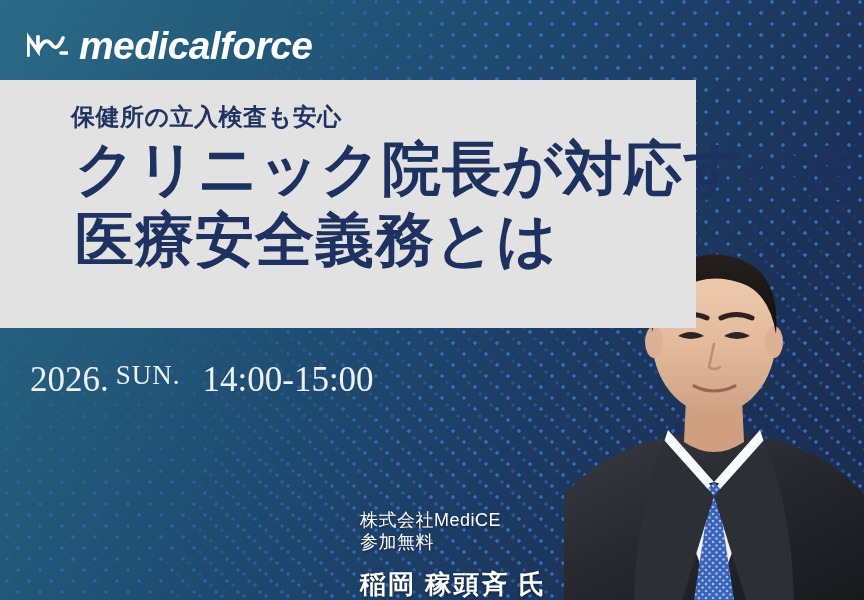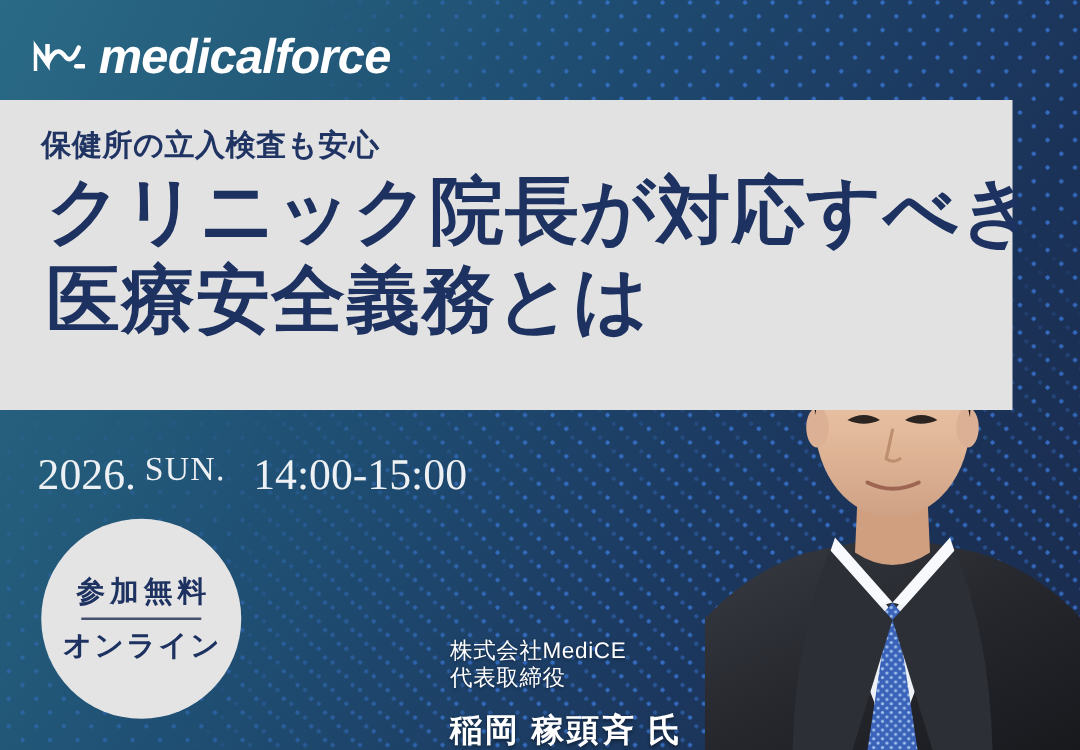--- a/index.html
+++ b/index.html
@@ -44,22 +44,23 @@
     clip-path:polygon(9px 0,100% 0,100% 100%,62px 100%);
     display:flex;align-items:center;justify-content:center;
   }
   .ribbon-text{
     color:#1a2c4e;font-size:22px;font-weight:700;letter-spacing:2.5px;
     padding-left:24px;white-space:nowrap;
   }
 
   
   .panel{
-    position:absolute;left:0;top:80px;width:810px;height:248px;
+    position:absolute;left:0;top:80px;width:696px;height:248px;
     background:#e2e2e2;
+    padding-left:38px;
   }
   .panel-inner{padding:24px 0 0 33px;}
   .kicker{
     color:#203464;font-size:24px;font-weight:700;letter-spacing:.5px;
     line-height:1.1;margin:0 0 6px 0;
   }
   .headline{
     font-family:"Liberation Serif","DejaVu Serif",serif;
     color:#1d3260;font-weight:700;font-size:59px;line-height:1.13;
     letter-spacing:1px;margin:4px;white-space:nowrap;
@@ -191,25 +192,20 @@
       <h1 class="headline">医療安全義務とは</h1>
     </div>
   </div>
 
   <div class="dateline">
     <span class="d-year">2026.</span>
     <span class="d-dow">SUN.</span>
     <span class="d-time">14:00-15:00</span>
   </div>
 
-  <div class="badge">
-    <div class="badge-top">参加無料</div>
-    <div class="badge-rule"></div>
-    <div class="badge-bot">オンライン</div>
-  </div>
 
   <div class="speaker">
     <div class="sp-company">株式会社MediCE</div>
-    <div class="sp-role">代表取締役</div>
+    <div class="sp-role">参加無料</div>
     <div class="sp-name">稲岡 稼頭斉 氏</div>
   </div>
 
 </div>
 
 </body></html>

